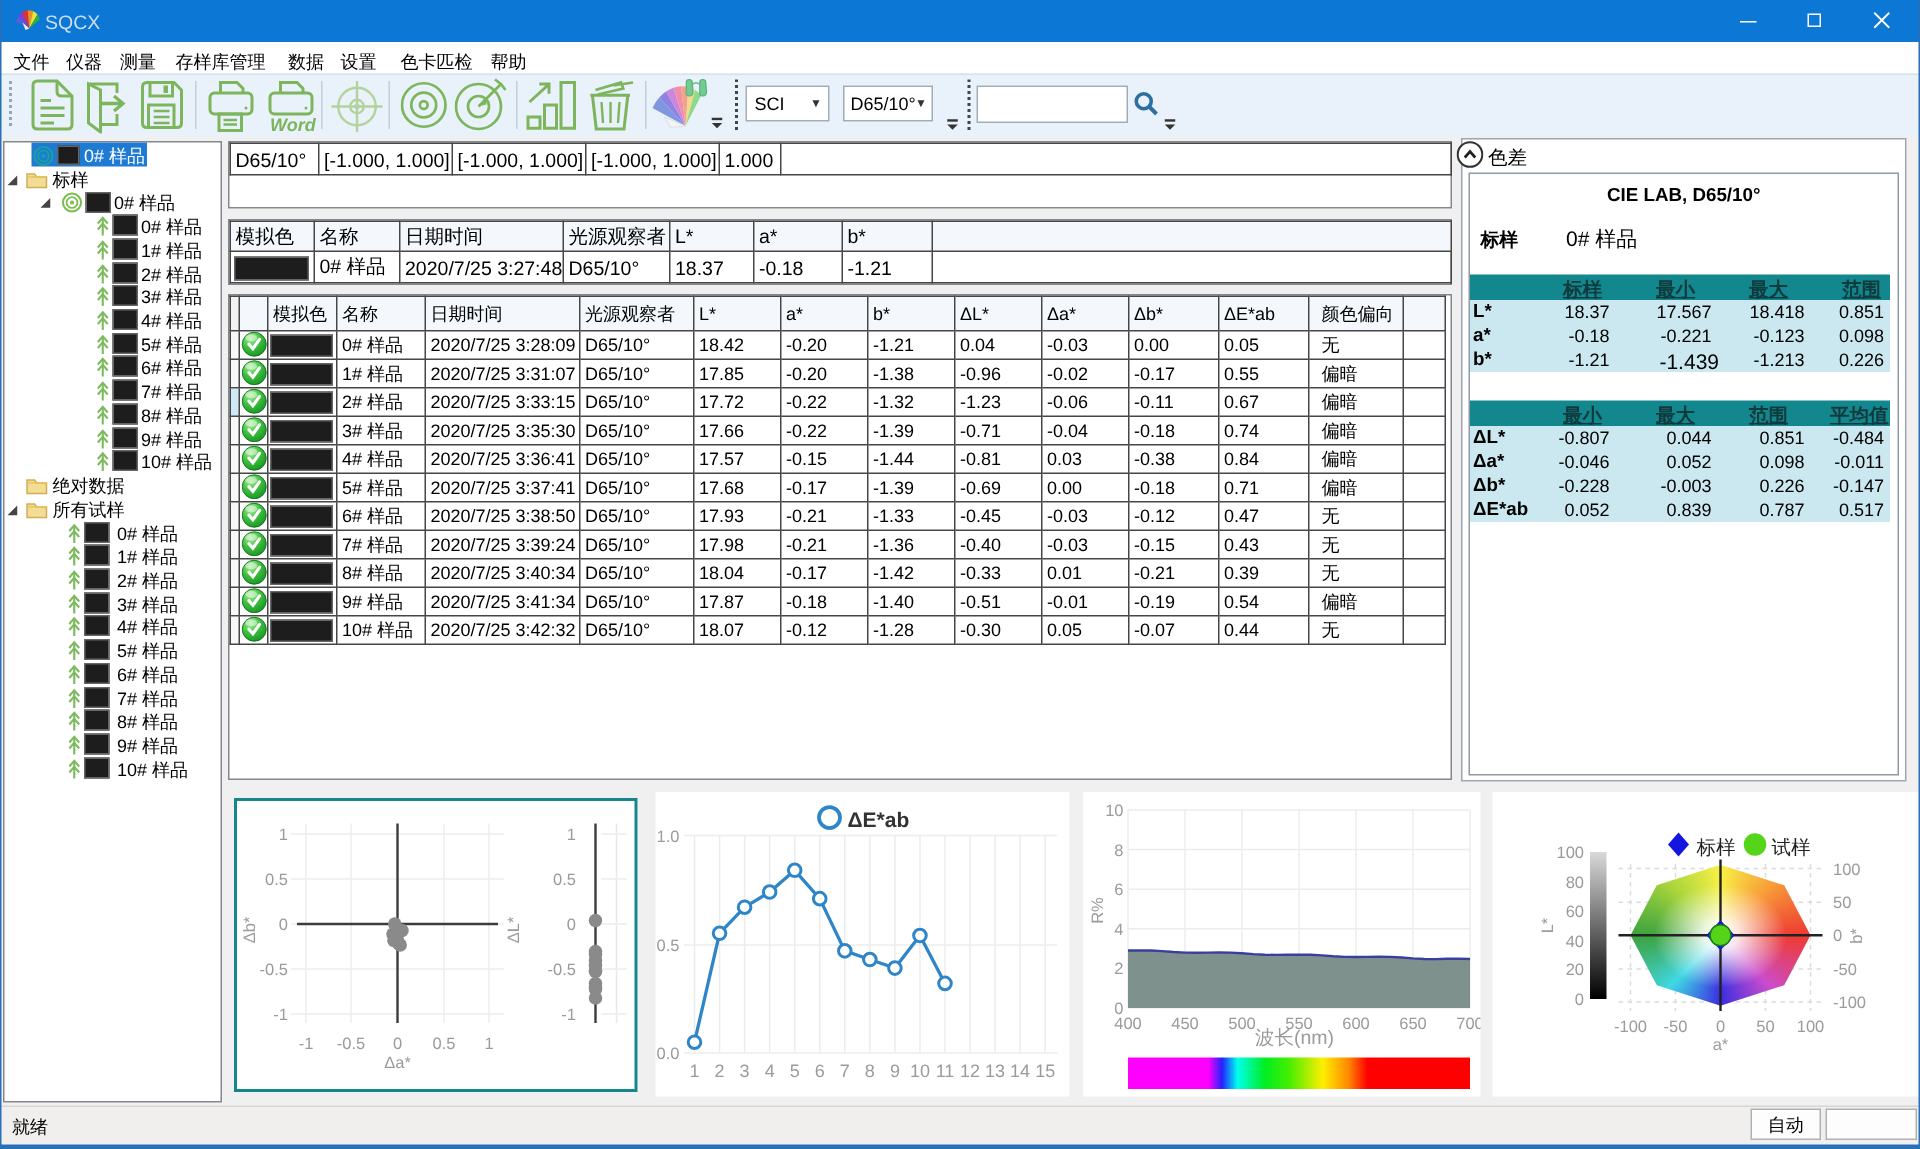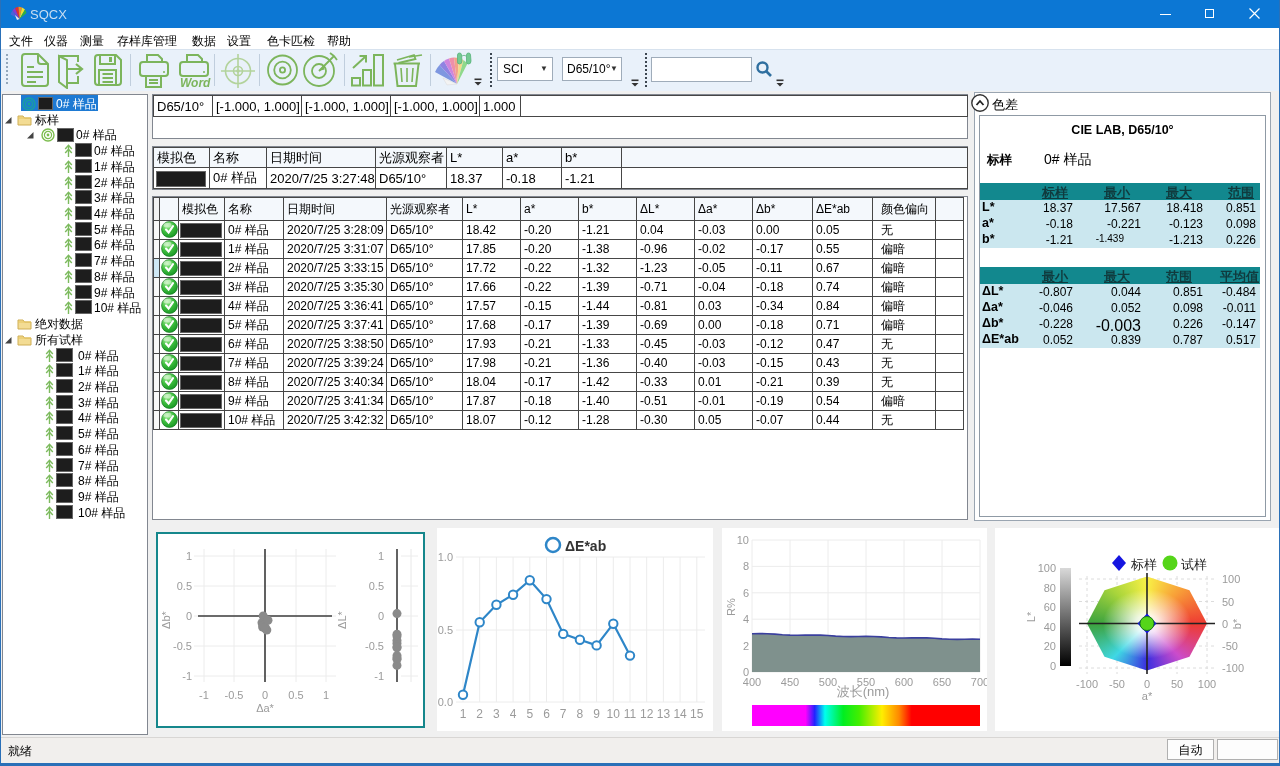--- a/index.html
+++ b/index.html
@@ -534,21 +534,21 @@
           <td style="background:#cfe8f5;padding:0"></td>
           <td style="padding:0"></td>
           <td style="padding:0 1px"><span class="swatch" style="width:42px;height:15px;margin-top:1px"></span></td>
           <td>2# 样品</td>
           <td>2020/7/25 3:33:15</td>
           <td>D65/10°</td>
           <td>17.72</td>
           <td>-0.22</td>
           <td>-1.32</td>
           <td>-1.23</td>
-          <td>-0.05</td>
+          <td>-0.06</td>
           <td>-0.11</td>
           <td>0.67</td>
           <td style="padding-left:8px">偏暗</td>
           <td></td>
         </tr>
         <tr style="height:19px">
           <td style="background:#f8f8f8;padding:0"></td>
           <td style="padding:0"></td>
           <td style="padding:0 1px"><span class="swatch" style="width:42px;height:15px;margin-top:1px"></span></td>
           <td>3# 样品</td>
@@ -569,21 +569,21 @@
           <td style="padding:0"></td>
           <td style="padding:0 1px"><span class="swatch" style="width:42px;height:15px;margin-top:1px"></span></td>
           <td>4# 样品</td>
           <td>2020/7/25 3:36:41</td>
           <td>D65/10°</td>
           <td>17.57</td>
           <td>-0.15</td>
           <td>-1.44</td>
           <td>-0.81</td>
           <td>0.03</td>
-          <td>-0.34</td>
+          <td>-0.38</td>
           <td>0.84</td>
           <td style="padding-left:8px">偏暗</td>
           <td></td>
         </tr>
         <tr style="height:19px">
           <td style="background:#f8f8f8;padding:0"></td>
           <td style="padding:0"></td>
           <td style="padding:0 1px"><span class="swatch" style="width:42px;height:15px;margin-top:1px"></span></td>
           <td>5# 样品</td>
           <td>2020/7/25 3:37:41</td>
@@ -845,21 +845,21 @@
     <div style="background:#cbe7ef;height:16px;position:relative">
       <span style="position:absolute;left:2px;top:0px;font-weight:bold;font-size:12.5px;white-space:nowrap">a*</span>
       <span style="position:absolute;right:187px;top:1px;font-size:12px;white-space:nowrap">-0.18</span>
       <span style="position:absolute;right:119px;top:1px;font-size:12px;white-space:nowrap">-0.221</span>
       <span style="position:absolute;right:57px;top:1px;font-size:12px;white-space:nowrap">-0.123</span>
       <span style="position:absolute;right:4px;top:1px;font-size:12px;white-space:nowrap">0.098</span>
     </div>
     <div style="background:#cbe7ef;height:16px;position:relative">
       <span style="position:absolute;left:2px;top:0px;font-weight:bold;font-size:12.5px;white-space:nowrap">b*</span>
       <span style="position:absolute;right:187px;top:1px;font-size:12px;white-space:nowrap">-1.21</span>
-      <span style="position:absolute;right:136px;top:1px;font-size:10px;white-space:nowrap">-1.439</span>
+      <span style="position:absolute;right:114px;top:1px;font-size:14px;white-space:nowrap">-1.439</span>
       <span style="position:absolute;right:57px;top:1px;font-size:12px;white-space:nowrap">-1.213</span>
       <span style="position:absolute;right:4px;top:1px;font-size:12px;white-space:nowrap">0.226</span>
     </div>
   </div>
 <div class="abs" style="left:980px;top:267px;width:280px">
     <div style="background:#12888e;height:17px;position:relative">
       <span style="position:absolute;left:62px;top:1px;font-size:13px;font-weight:bold;color:#103b3e;text-decoration:underline;white-space:nowrap">最小</span>
       <span style="position:absolute;left:124px;top:1px;font-size:13px;font-weight:bold;color:#103b3e;text-decoration:underline;white-space:nowrap">最大</span>
       <span style="position:absolute;left:186px;top:1px;font-size:13px;font-weight:bold;color:#103b3e;text-decoration:underline;white-space:nowrap">范围</span>
       <span style="position:absolute;left:240px;top:1px;font-size:13px;font-weight:bold;color:#103b3e;text-decoration:underline;white-space:nowrap">平均值</span>
@@ -874,21 +874,21 @@
     <div style="background:#cbe7ef;height:16px;position:relative">
       <span style="position:absolute;left:2px;top:0px;font-weight:bold;font-size:12.5px;white-space:nowrap">Δa*</span>
       <span style="position:absolute;right:187px;top:1px;font-size:12px;white-space:nowrap">-0.046</span>
       <span style="position:absolute;right:119px;top:1px;font-size:12px;white-space:nowrap">0.052</span>
       <span style="position:absolute;right:57px;top:1px;font-size:12px;white-space:nowrap">0.098</span>
       <span style="position:absolute;right:4px;top:1px;font-size:12px;white-space:nowrap">-0.011</span>
     </div>
     <div style="background:#cbe7ef;height:16px;position:relative">
       <span style="position:absolute;left:2px;top:0px;font-weight:bold;font-size:12.5px;white-space:nowrap">Δb*</span>
       <span style="position:absolute;right:187px;top:1px;font-size:12px;white-space:nowrap">-0.228</span>
-      <span style="position:absolute;right:119px;top:1px;font-size:16px;white-space:nowrap">-0.003</span>
+      <span style="position:absolute;right:119px;top:1px;font-size:12px;white-space:nowrap">-0.003</span>
       <span style="position:absolute;right:57px;top:1px;font-size:12px;white-space:nowrap">0.226</span>
       <span style="position:absolute;right:4px;top:1px;font-size:12px;white-space:nowrap">-0.147</span>
     </div>
     <div style="background:#cbe7ef;height:16px;position:relative">
       <span style="position:absolute;left:2px;top:0px;font-weight:bold;font-size:12.5px;white-space:nowrap">ΔE*ab</span>
       <span style="position:absolute;right:187px;top:1px;font-size:12px;white-space:nowrap">0.052</span>
       <span style="position:absolute;right:119px;top:1px;font-size:12px;white-space:nowrap">0.839</span>
       <span style="position:absolute;right:57px;top:1px;font-size:12px;white-space:nowrap">0.787</span>
       <span style="position:absolute;right:4px;top:1px;font-size:12px;white-space:nowrap">0.517</span>
     </div>

